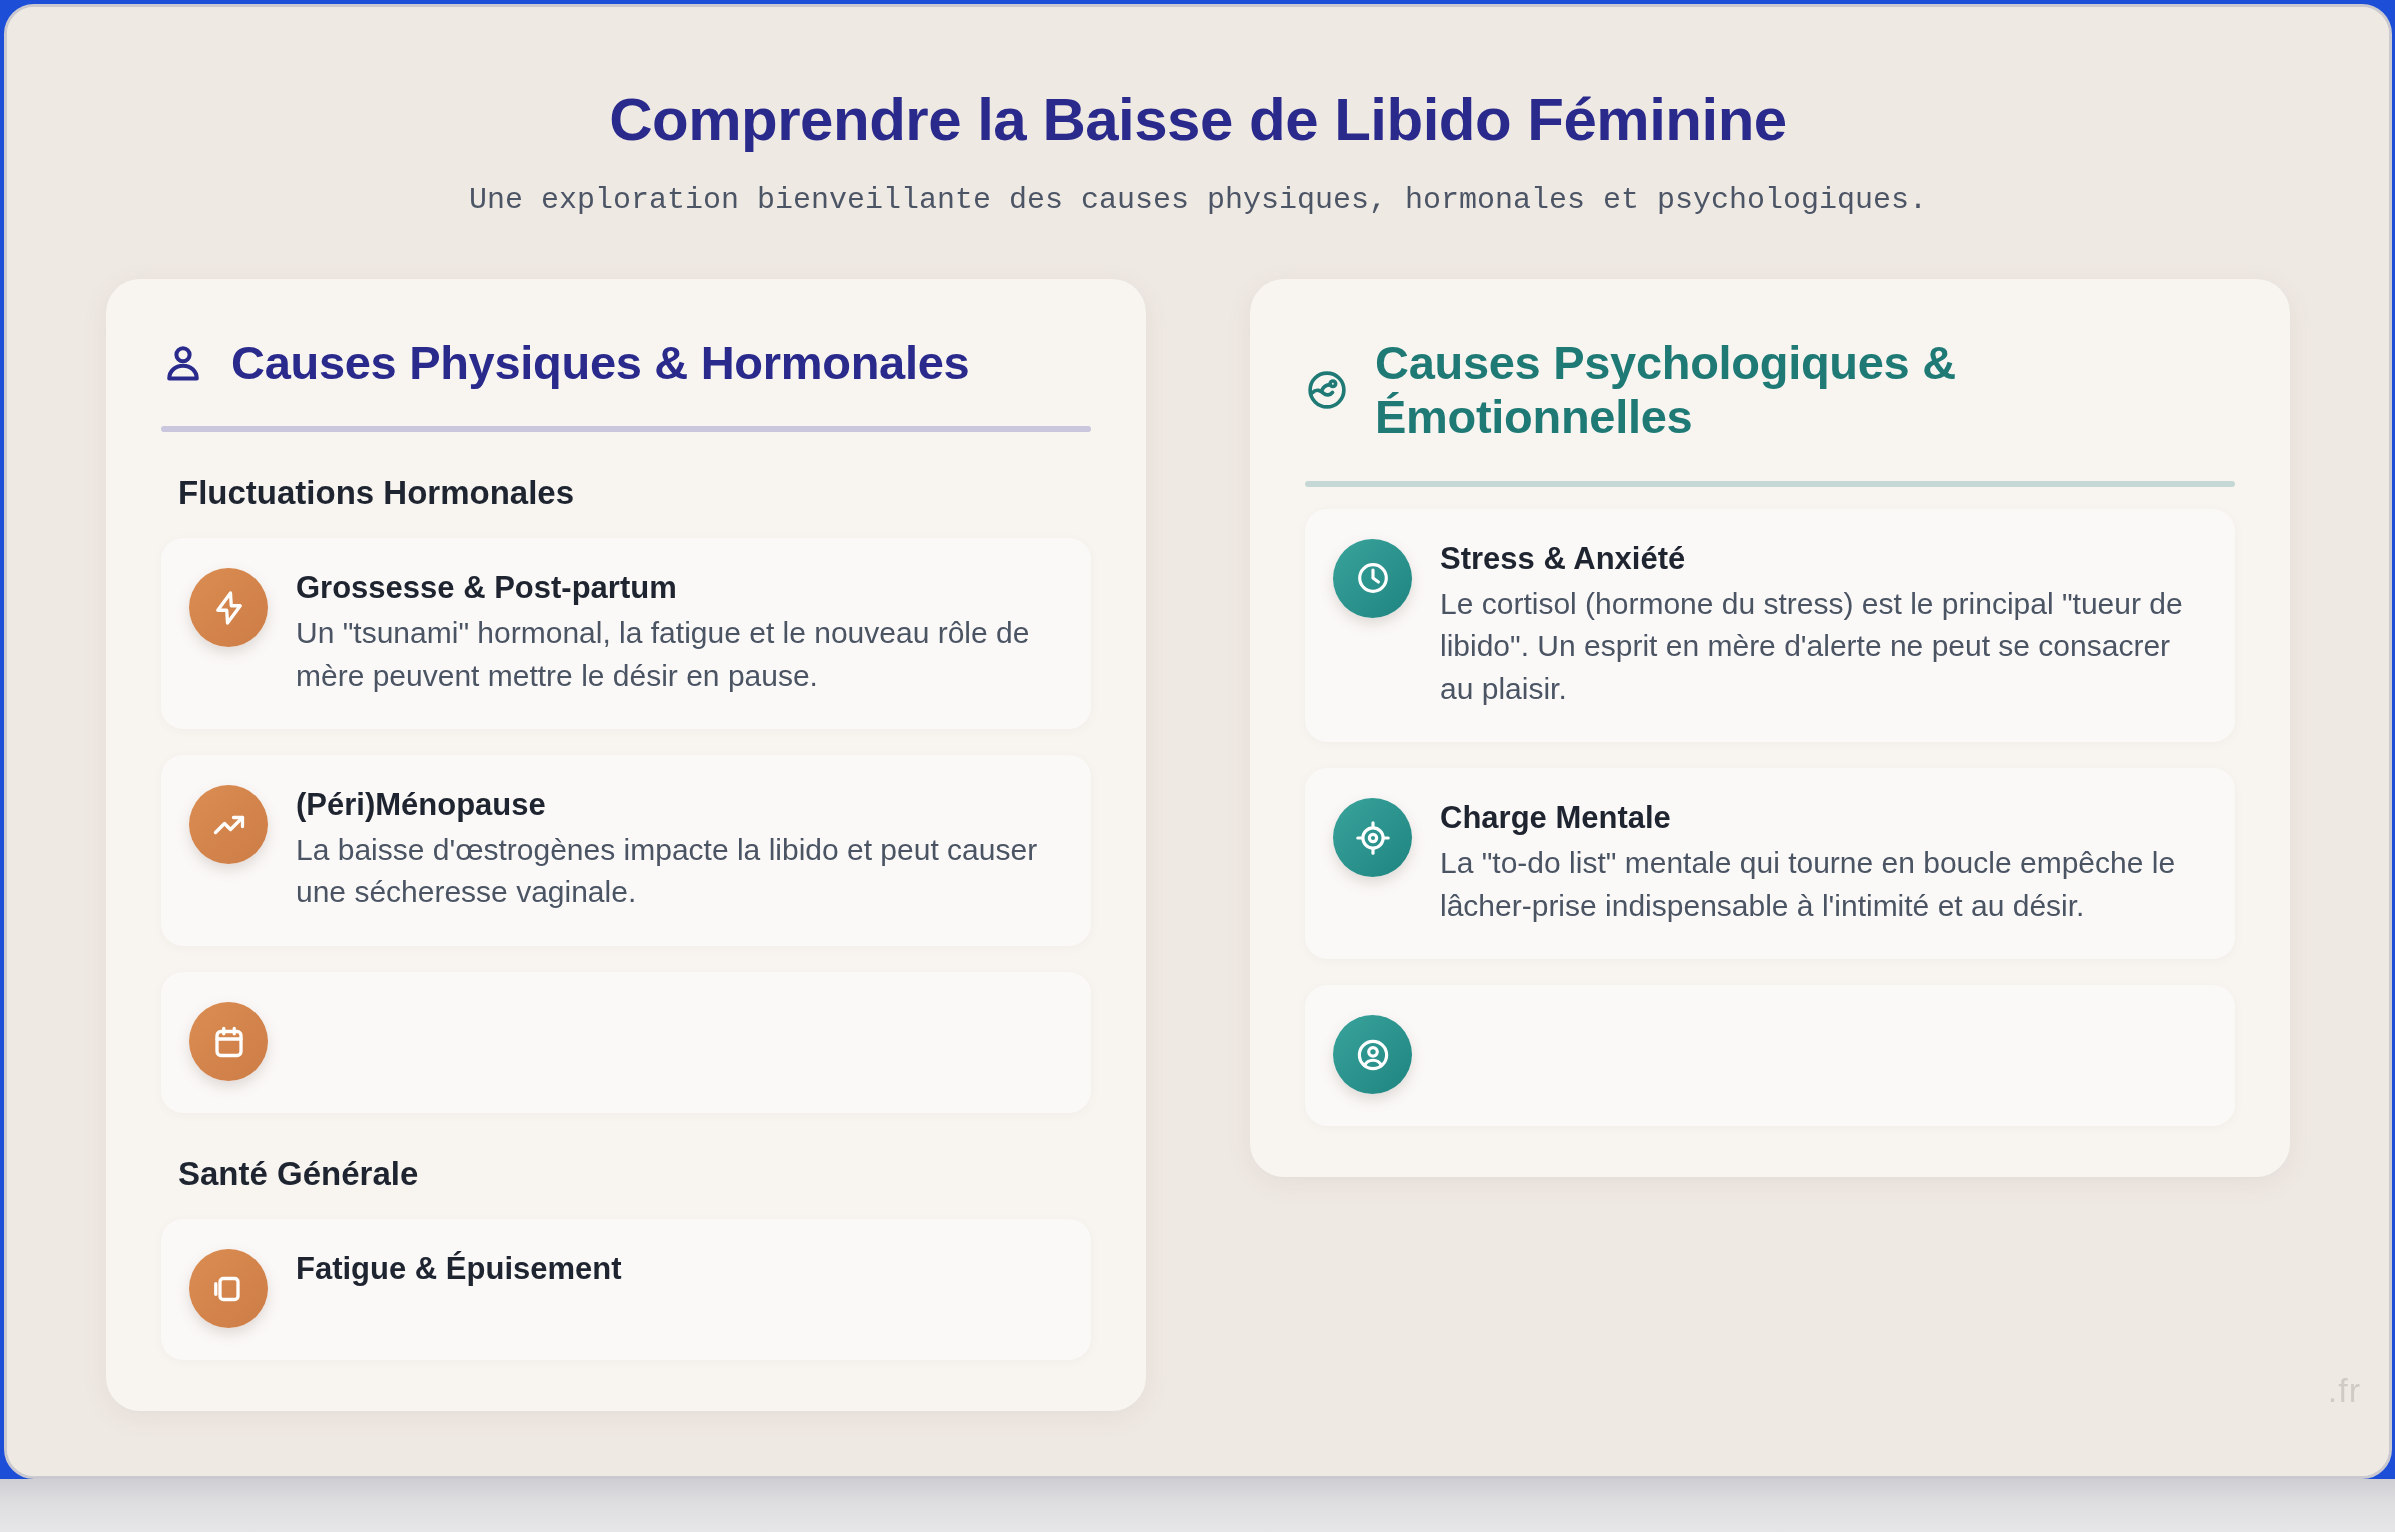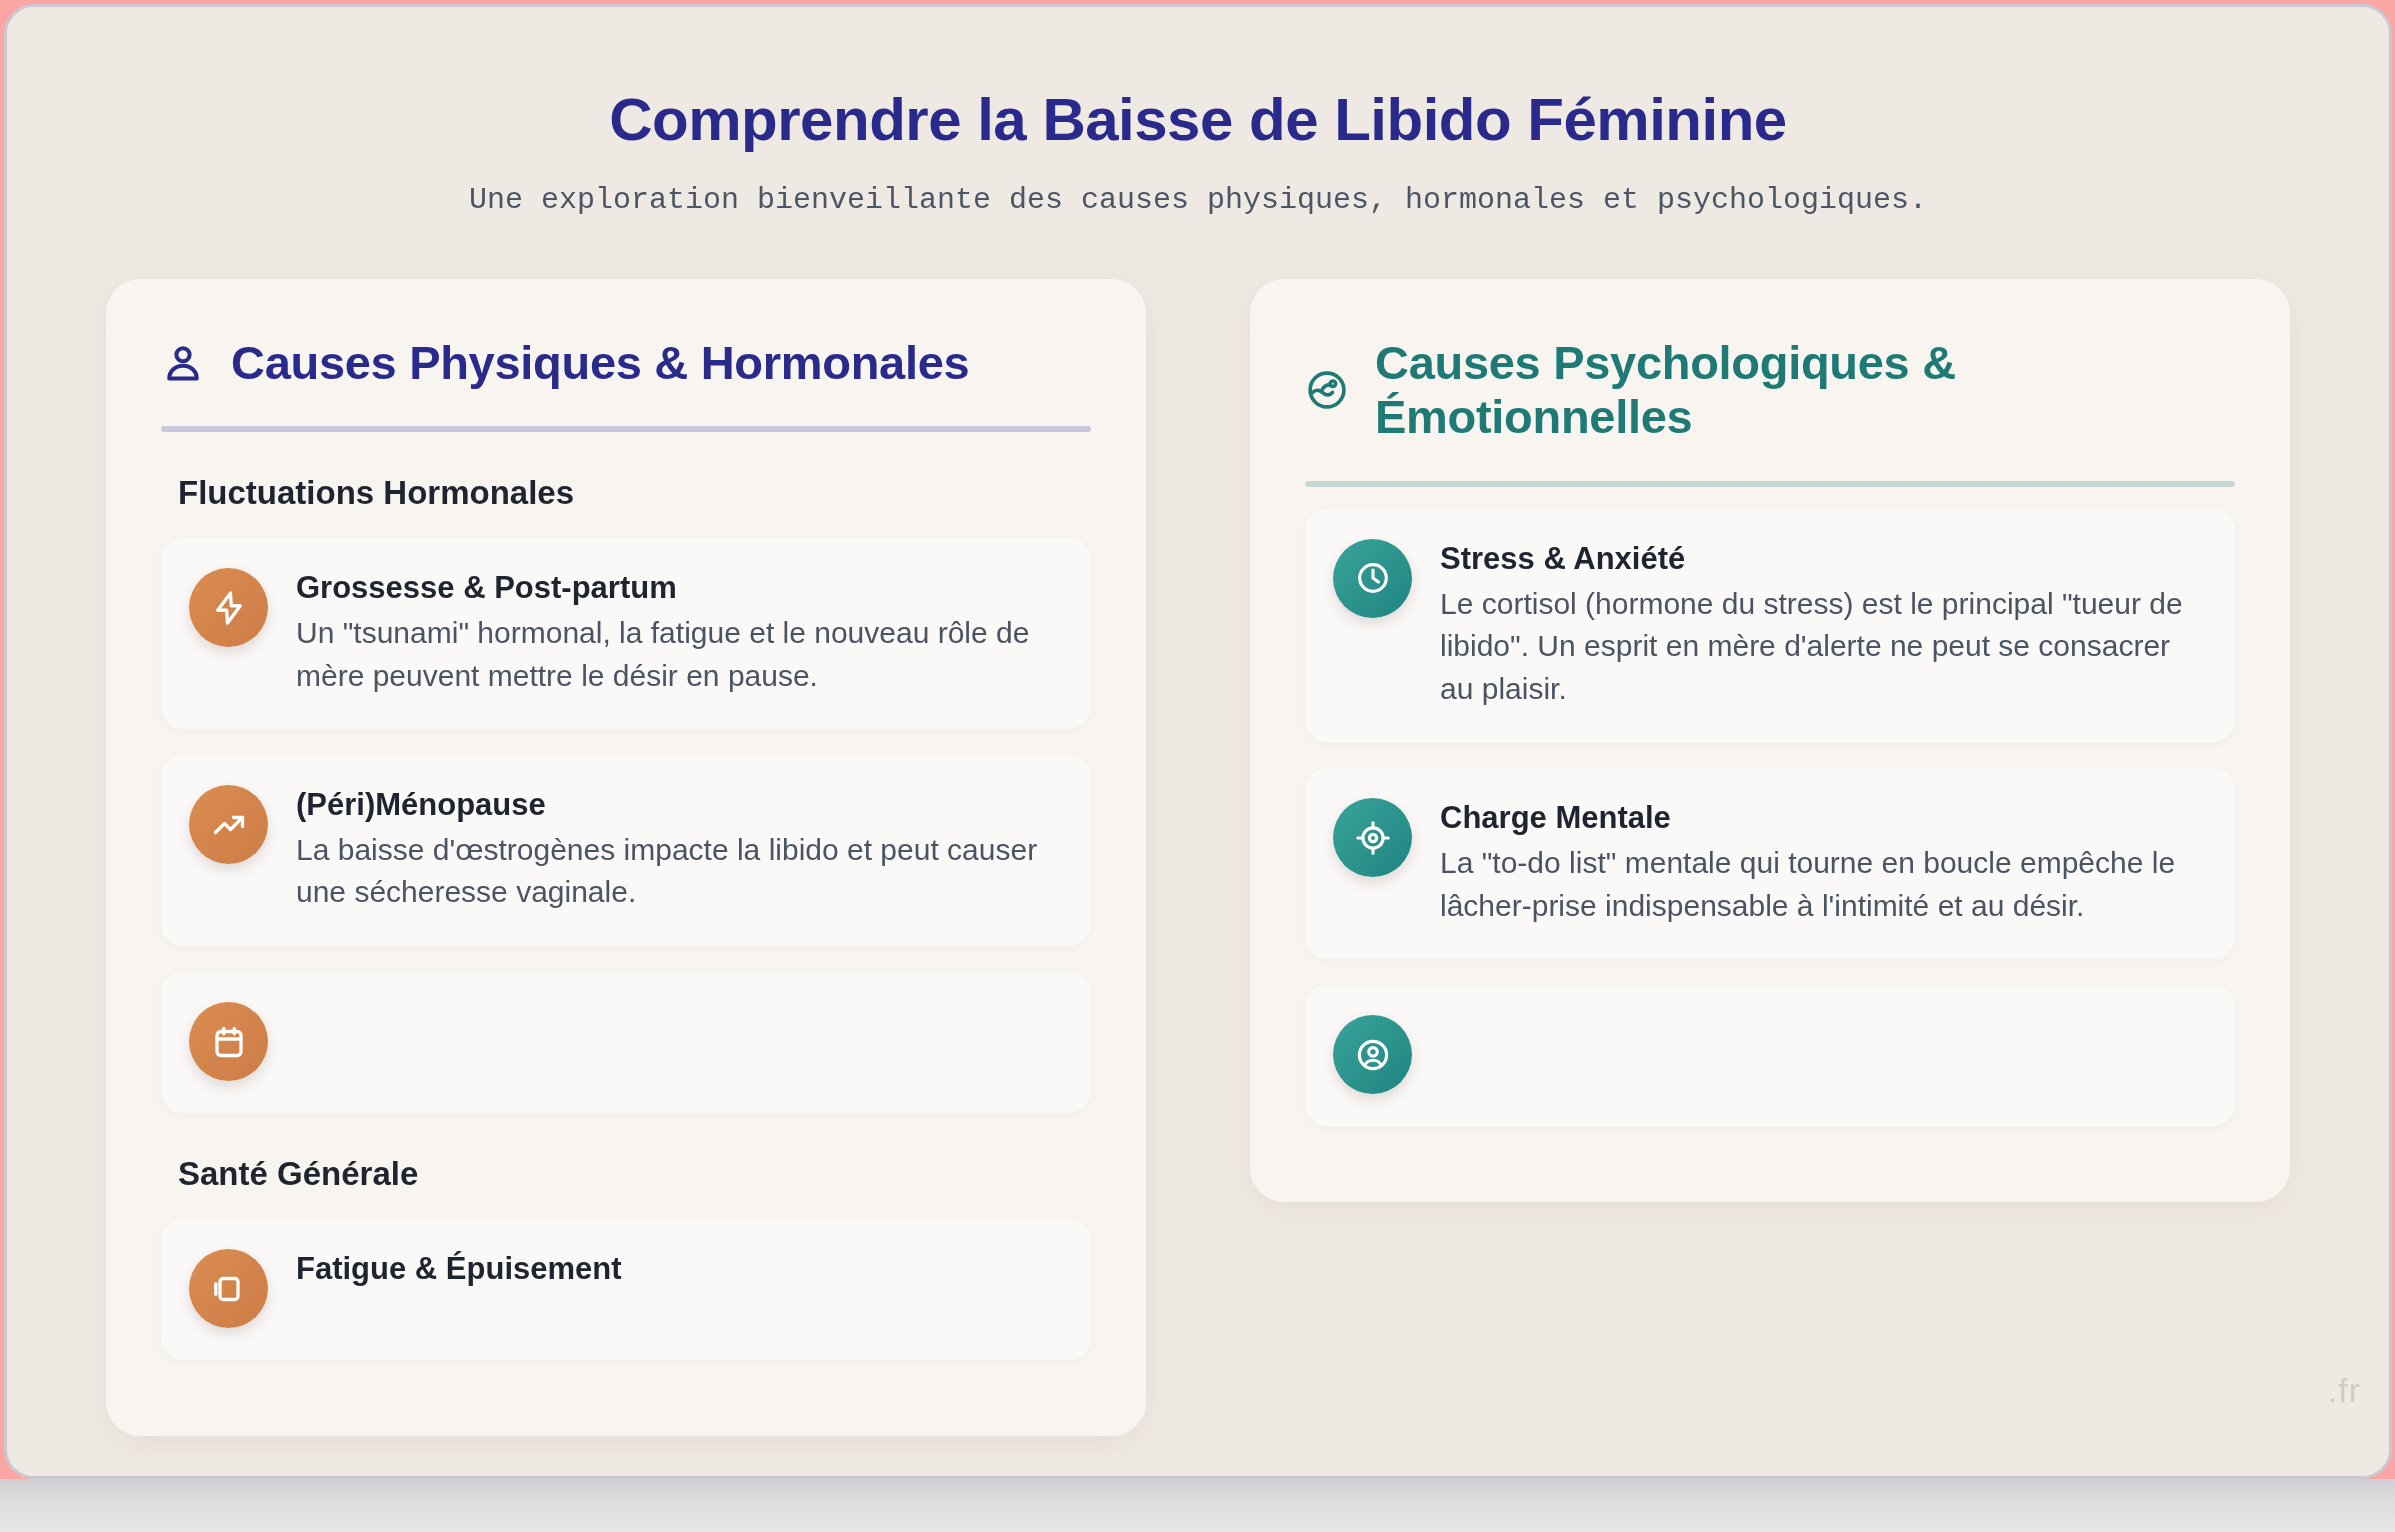--- a/index.html
+++ b/index.html
@@ -10,21 +10,21 @@
     height: 1533px;
     overflow: hidden;
     background: #e2e2e4;
     font-family: "Liberation Sans", "DejaVu Sans", sans-serif;
   }
 
   #viewport {
     position: relative;
     width: 2396px;
     height: 1533px;
-    background: #fca5a5;
+    background: #1d4ed8;
   }
 
   
   #frame {
     position: absolute;
     left: 4px;
     top: 4px;
     width: 2388px;
     height: 1475px;
     border-radius: 30px;
@@ -75,21 +75,21 @@
   #columns {
     display: flex;
     gap: 104px;
     padding: 62px 99px 0 99px;
     align-items: flex-start;
   }
   .panel {
     flex: 1 1 0;
     background: #f8f5f1;
     border-radius: 34px;
-    padding: 57px 55px 76px 55px;
+    padding: 57px 55px 51px 55px;
     box-shadow: 0 6px 26px rgba(120,105,95,0.09);
     min-width: 0;
   }
 
   .panel-head {
     display: flex;
     align-items: center;
     gap: 26px;
   }
   .panel-icon {

